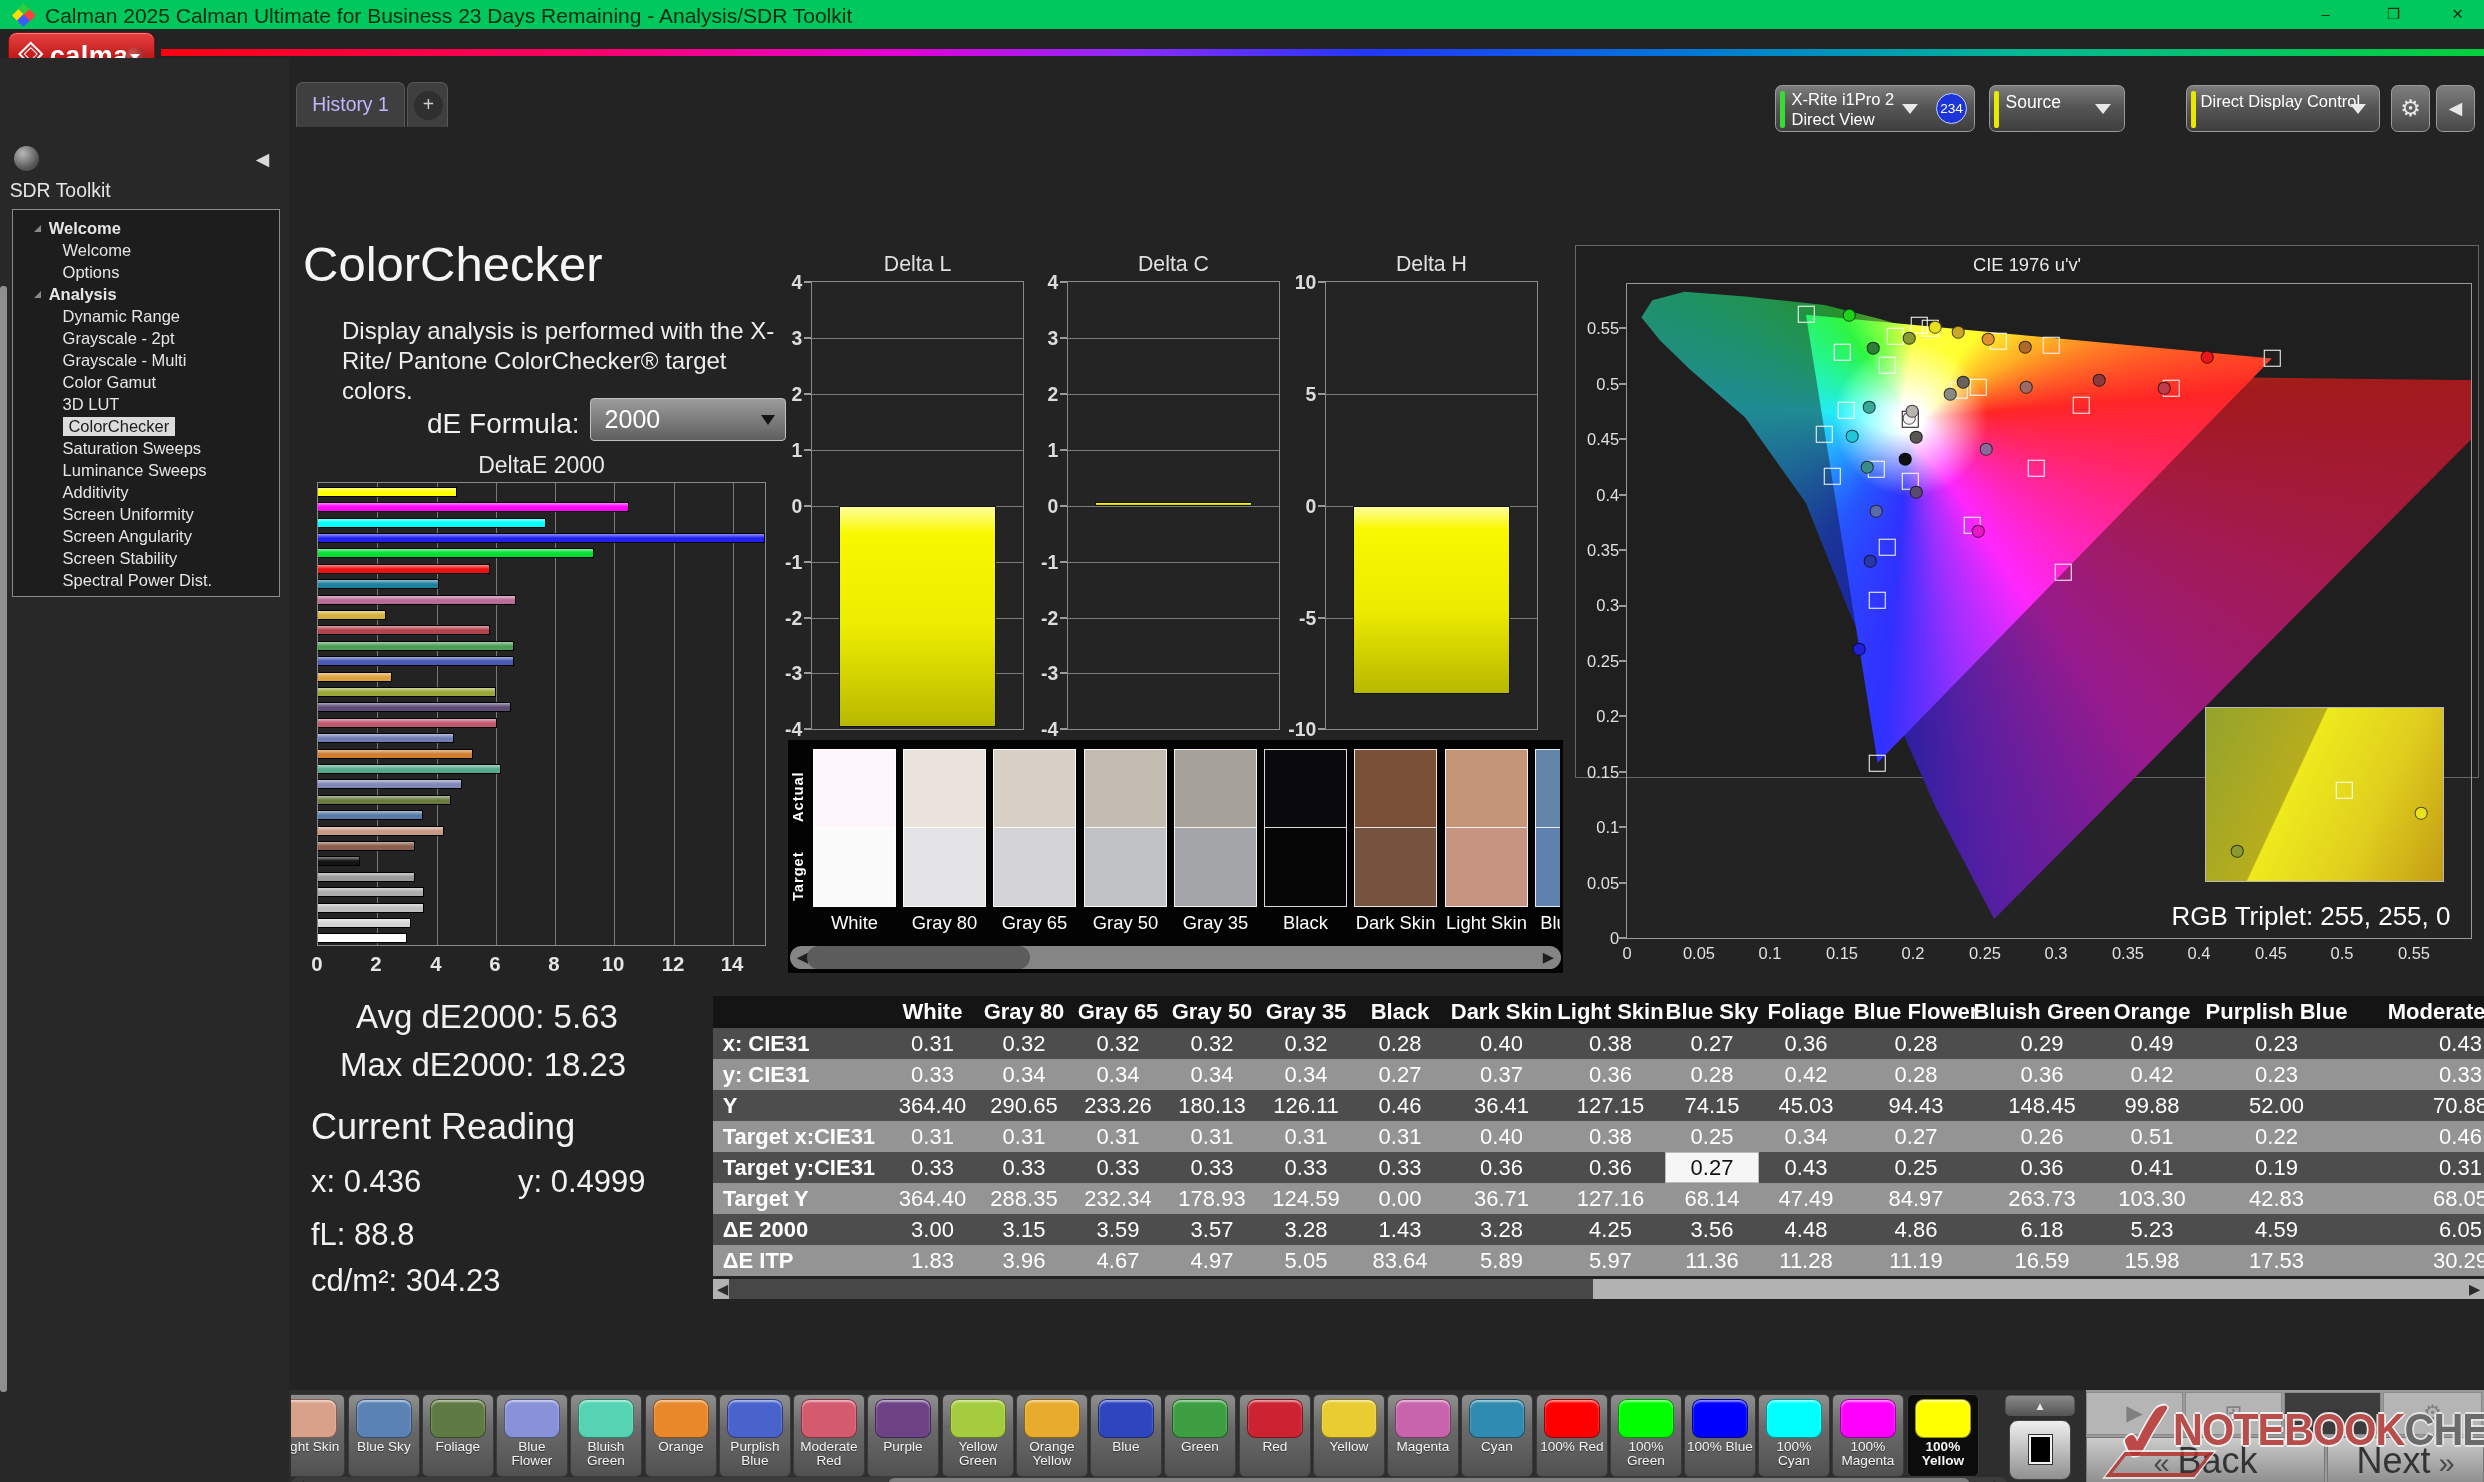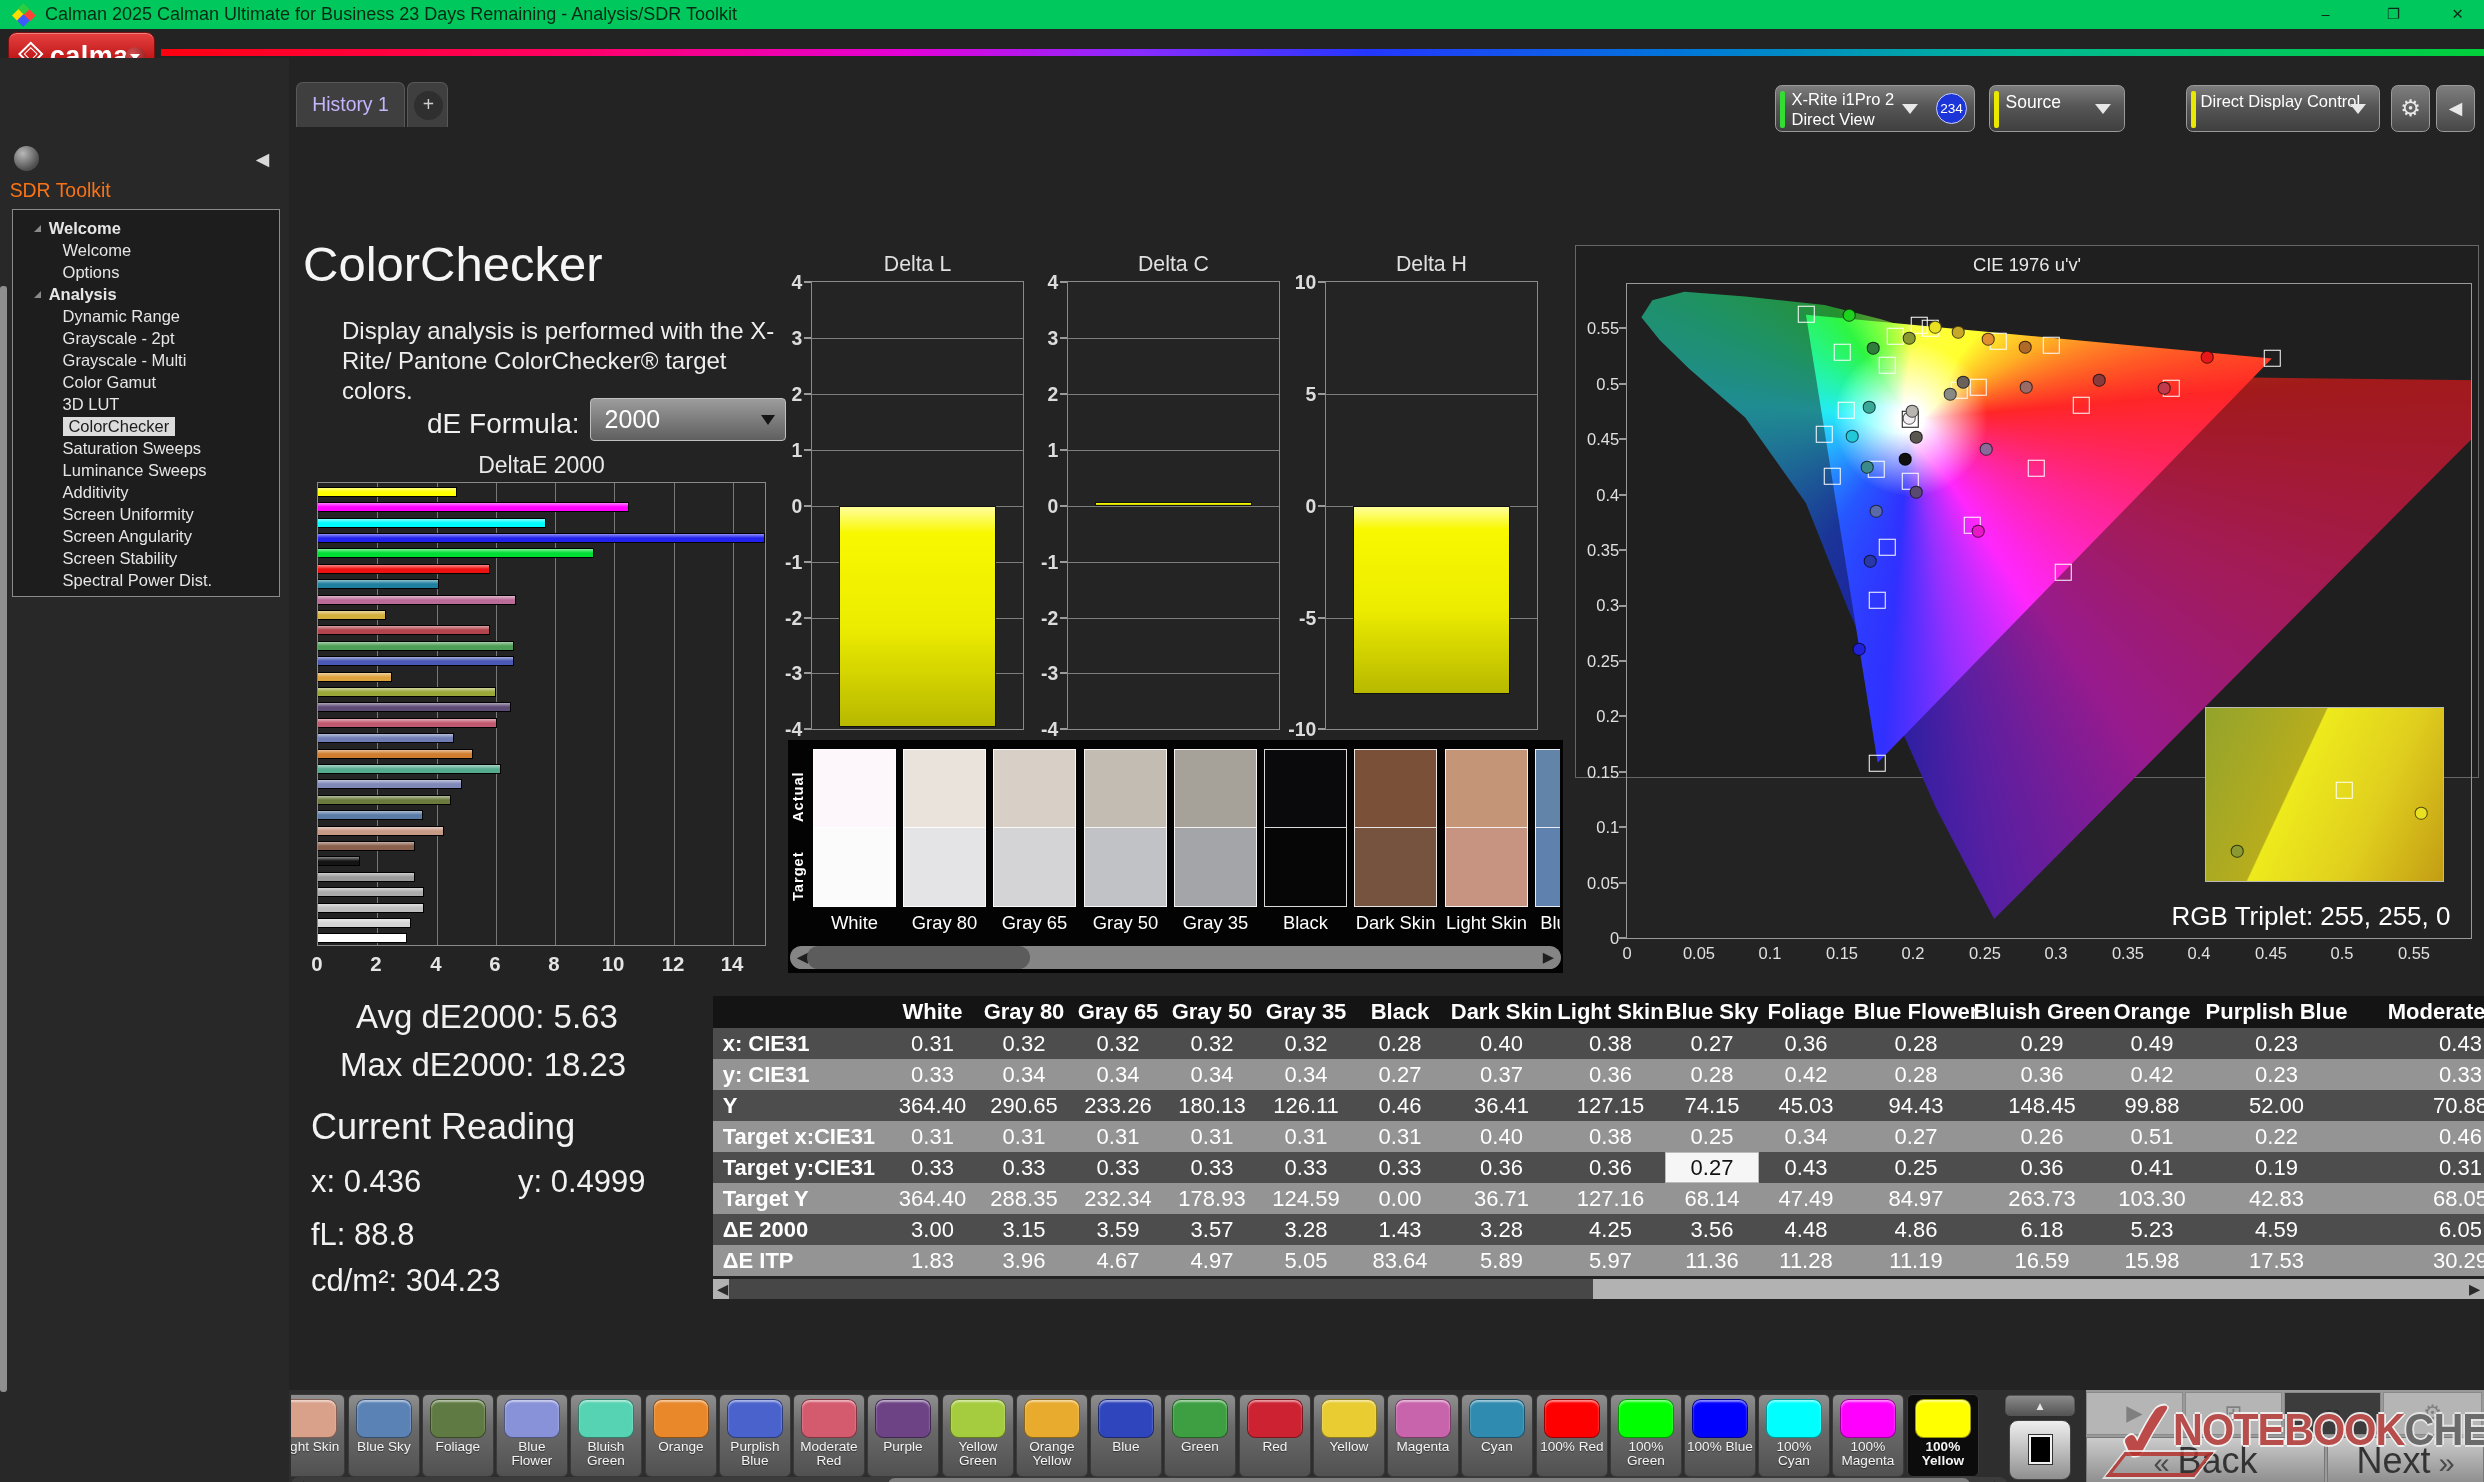--- a/index.html
+++ b/index.html
@@ -1,21 +1,21 @@
 <!DOCTYPE html>
 <html><head>
 <meta charset="utf-8">
 <style>
   * { margin:0; padding:0; box-sizing:border-box; }
   html,body { width:2484px; height:1483px; overflow:hidden; background:#232323;
     font-family:"Liberation Sans", sans-serif; }
 
   
   #titlebar { position:absolute; left:0; top:0; width:2484px; height:29px; background:#00c85c; }
-  #titlebar .title { position:absolute; left:45px; top:3.9px; font-size:18px; color:#062b14; }
+  #titlebar .title { position:absolute; left:45px; top:3.9px; font-size:21px; color:#062b14; }
   .app-icon { position:absolute; left:13.6px; top:4.9px; width:21.3px; height:21.3px; }
   .app-icon i { position:absolute; width:8.7px; height:8.7px; transform:rotate(45deg); }
   .win-btn { position:absolute; top:0; width:45px; height:29px; color:#0b2b16; font-size:14.6px;
     text-align:center; line-height:29px; }
 
   
   #logo-btn { position:absolute; left:7.8px; top:32px; width:147px; height:49px; border-radius:8.7px;
     background:linear-gradient(180deg,#e54040,#c01818 55%,#a81212); border:1px solid #7c0f0f;
     box-shadow:inset 0 1px 0 rgba(255,255,255,.35); }
   #logo-btn .diamond { position:absolute; left:13.6px; top:11.6px; width:17.5px; height:17.5px;
@@ -31,21 +31,21 @@
   #rainbow { position:absolute; left:161px; top:49px; width:2323px; height:6.8px;
     background:linear-gradient(90deg,#ff0010,#ff0068 18%,#e400d8 32%,#8a2bff 42%,#2337ff 52%,#0079d8 66%,#00b894 80%,#00d03a 100%); }
 
   
   #sidebar { position:absolute; left:0; top:58px; width:289px; height:1425px; background:#282828; }
   #side-scroll { position:absolute; left:0; top:286px; width:6.8px; height:1106px; background:#8f8f8f; border-radius:2.9px; }
   #side-circle { position:absolute; left:13.6px; top:88px; width:25px; height:25px; border-radius:50%;
     background:radial-gradient(circle at 35% 30%,#b8b8b8,#4f4f4f 70%); }
   #side-collapse { position:absolute; left:250px; top:89px; width:25px; height:25px; color:#d8d8d8;
     font-size:17.5px; text-align:center; line-height:25px; }
-  #side-title { position:absolute; left:9.7px; top:121px; font-size:19.4px; color:#f97316; }
+  #side-title { position:absolute; left:9.7px; top:121px; font-size:19.4px; color:#e5e5e5; }
   #nav-tree { position:absolute; left:11.6px; top:151px; width:268px; height:388px; background:#1d1d1d;
     border:1px solid #8a8a8a; overflow:hidden; padding-top:7.8px; }
   .tree-row { height:22px; display:flex; align-items:center; color:#e6e6e6; font-size:16.5px; white-space:nowrap; }
   .tree-row.group { font-weight:700; }
   .tree-row .tri { width:0; height:0; border-bottom:7.8px solid #8a8a8a; border-left:7.8px solid transparent;
     margin-left:21.3px; margin-right:7.8px; }
   .tree-row .pad { margin-left:50px; }
   .tree-row .sel { background:#dcdcdc; color:#1c1c1c; padding:0 5.8px; }
 
   

